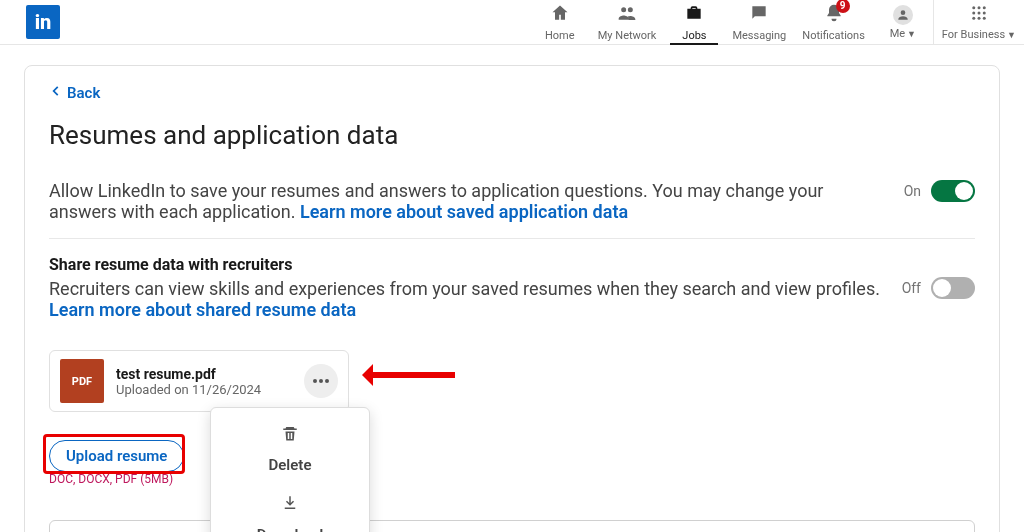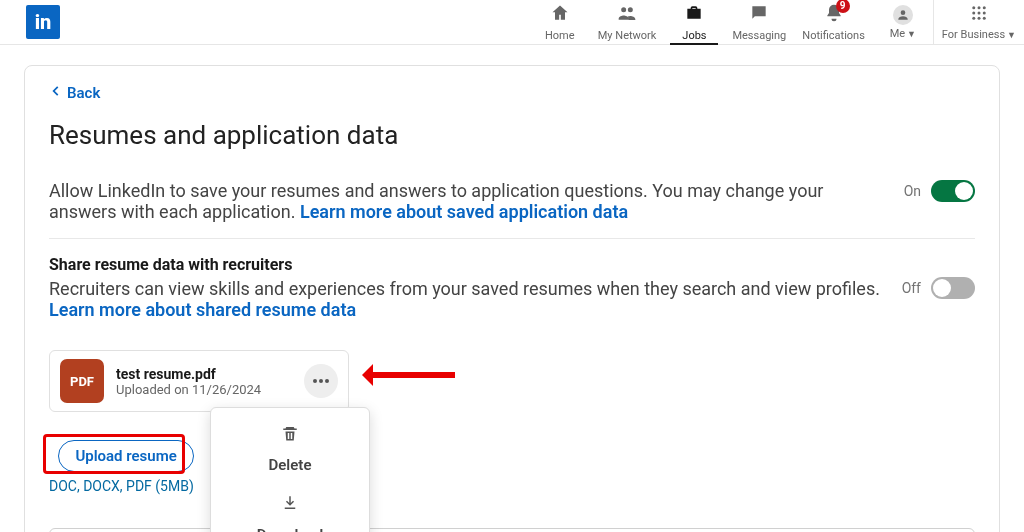--- a/index.html
+++ b/index.html
@@ -30,34 +30,34 @@
   .sec-title { font-weight:700; font-size:16px; margin-bottom:4px; }
   .sec-desc { font-size:18px; color:#444; }
   .link { color:#0a66c2; font-weight:600; cursor:pointer; }
   .toggle-wrap { display:flex; align-items:center; gap:10px; font-size:14px; color:#737373; }
   .toggle { width:44px; height:22px; border-radius:11px; background:#b0b0b0; position:relative; cursor:pointer; }
   .toggle.on { background:#057642; }
   .knob { width:18px; height:18px; border-radius:50%; background:#fff; position:absolute; top:2px; left:2px; }
   .toggle.on .knob { left:24px; }
   
   .resume-row { display:flex; align-items:center; gap:12px; margin-top:14px; border:1px solid #e0e0e0; border-radius:6px; padding:8px 10px; width:300px; position:relative; }
-  .pdf-badge { width:44px; height:44px; background:#b24020; color:#fff; font-weight:700; font-size:13px; display:flex; align-items:center; justify-content:center; border-radius:7px; }
+  .pdf-badge { width:44px; height:44px; background:#b24020; color:#fff; font-weight:700; font-size:11px; display:flex; align-items:center; justify-content:center; border-radius:2px; }
   .resume-name { font-weight:700; font-size:14px; }
   .resume-date { font-size:13px; color:#666; }
   .more-btn { width:34px; height:34px; border-radius:50%; background:#eee; display:flex; align-items:center; justify-content:center; cursor:pointer; margin-left:auto; }
   .more-btn svg circle { fill:#555; }
   
   .arrow { position:relative; width:90px; height:10px; }
   .arrow::before { content:""; position:absolute; top:3px; left:0; right:0; height:6px; background:#e80000; }
   .arrow::after { content:""; position:absolute; left:-14px; top:-5px; border:11px solid transparent; border-right-color:#e80000; }
   
-  .upload-wrap { margin-top:12px; position: relative; text-align: right; }
+  .upload-wrap { margin-top:12px; position: relative; }
   .upload-btn { display:inline-block; border:1px solid #0a66c2; color:#0a66c2; font-weight:600; font-size:15px; padding:6px 16px; border-radius:18px; cursor:pointer; background:#fff; }
   .upload-emph { position:absolute; top:-6px; left:-6px; width:142px; height:40px; border:3px solid #e80000; border-radius:4px; pointer-events:none; }
-  .upload-hint { font-size:14px; color:#0369a1; margin-top:6px; }
+  .upload-hint { font-size:12px; color:#be185d; }
   
   .menu { position:absolute; top:56px; left:160px; background:#fff; border:1px solid #ddd; border-radius:6px; box-shadow:0 4px 14px rgba(0,0,0,0.15); width:160px; padding:6px 0; z-index:20; }
   .menu-item { display:flex; align-items:center; gap:10px; padding:10px 14px; font-size:15px; font-weight:600; color:#444; cursor:pointer;flex-direction:column; }
   .menu-item .micon { color:#555; }
   
   .info-bar { border:1px solid #d0d0d0; border-radius:6px; padding:12px 14px; display:flex; align-items:center; gap:12px; margin-top:18px; font-size:14px; }
 </style>
 </head>
 <body>
 

